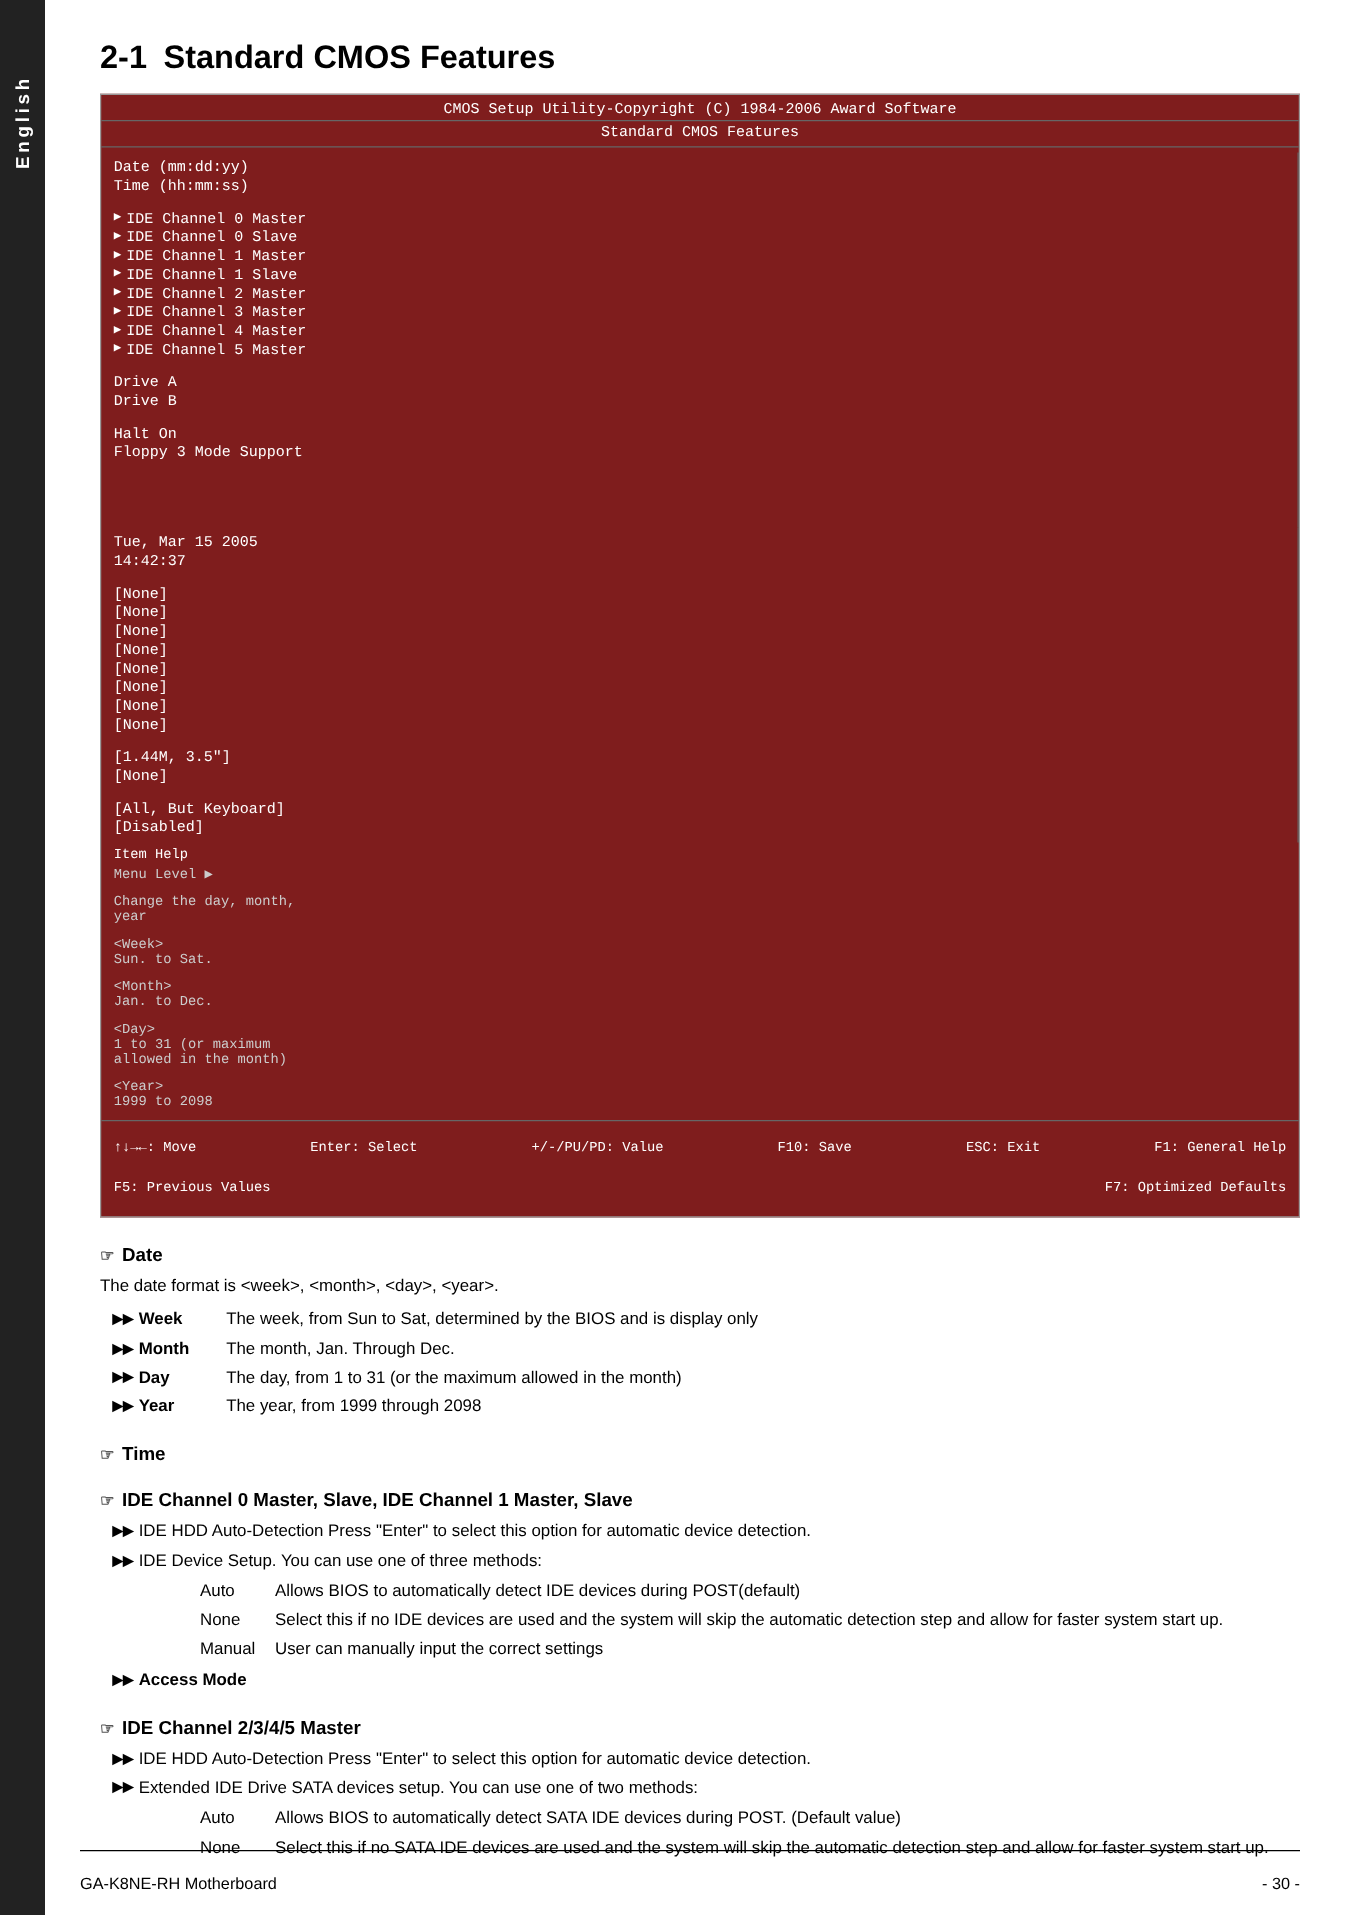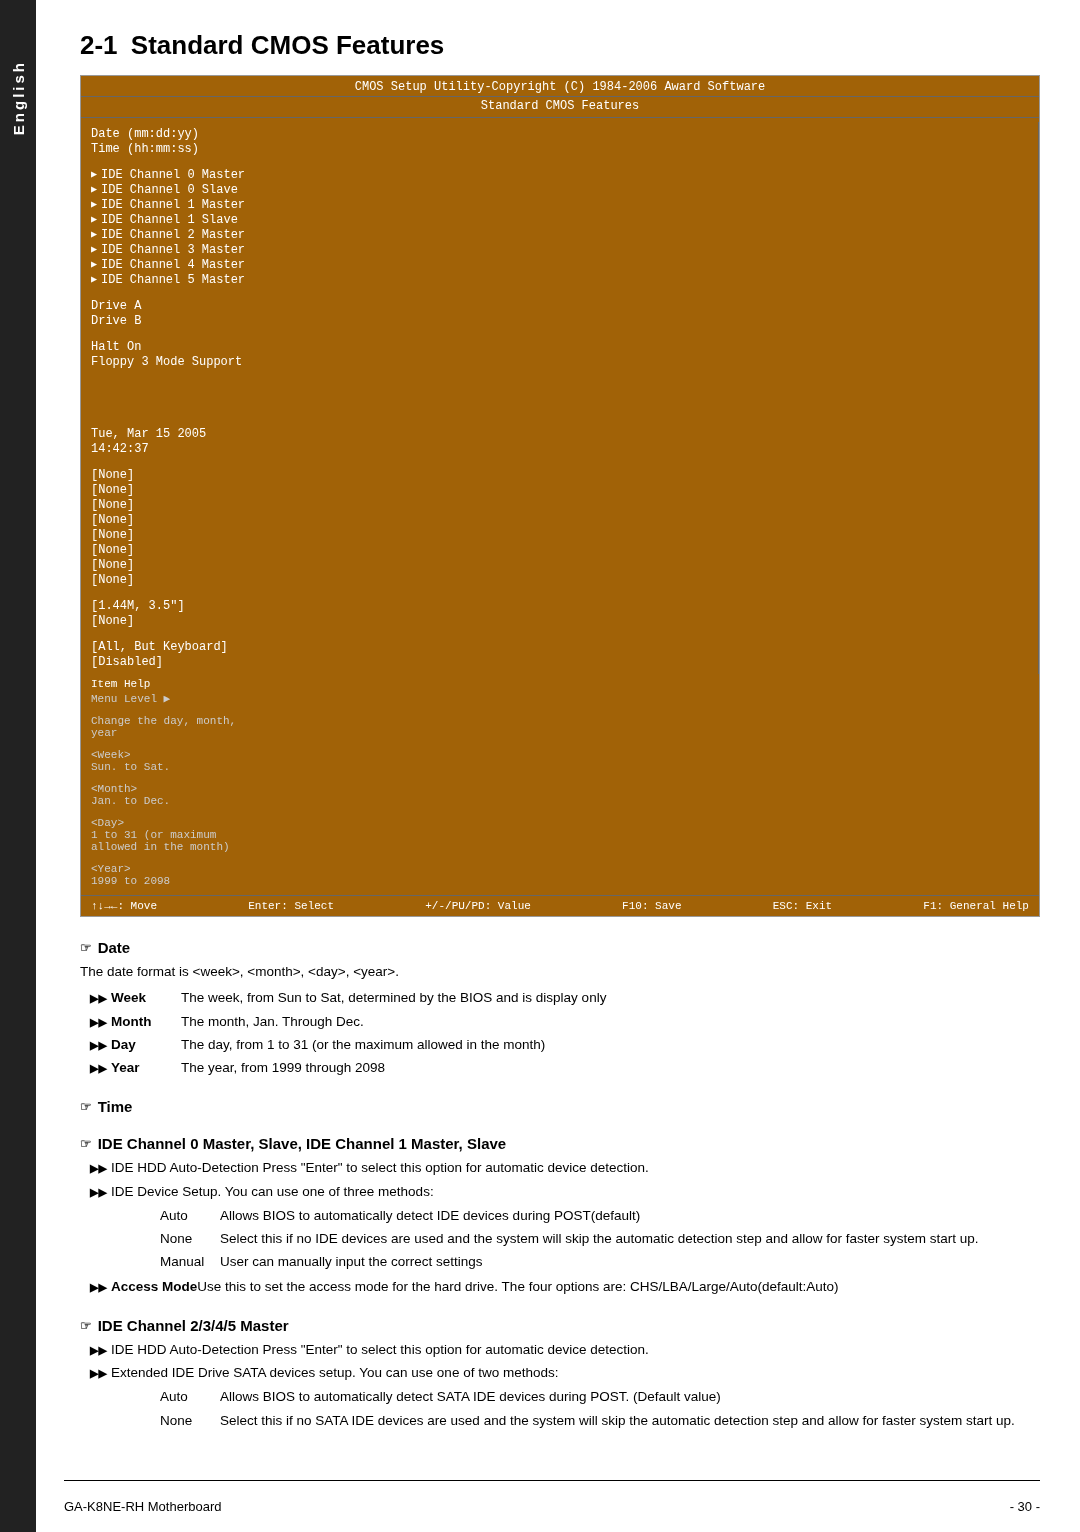--- a/index.html
+++ b/index.html
@@ -48,21 +48,21 @@
       margin-bottom: 14px;
       color: #000;
     }
     .page-title .section-num {
       margin-right: 6px;
     }
 
     
     .bios-box {
       border: 1px solid #999;
-      background: #a16207;
+      background: #7f1d1d;
       color: #fff;
       font-family: 'Courier New', Courier, monospace;
       font-size: 12px;
       margin-bottom: 22px;
       padding: 0;
     }
     .bios-title-bar {
       text-align: center;
       padding: 4px 0 2px 0;
       border-bottom: 1px solid #666;
@@ -115,21 +115,21 @@
     .bios-help-title {
       font-size: 11px;
       margin-bottom: 2px;
     }
     .bios-help-text {
       font-size: 11px;
       color: #ccc;
     }
     .bios-footer {
       border-top: 1px solid #666;
-      padding: 4px 10px;
+      padding: 16px 10px;
       display: flex;
       gap: 20px;
       font-size: 11px;
       flex-wrap: wrap;
     }
     .bios-footer-row {
       display: flex;
       justify-content: space-between;
       width: 100%;
     }
@@ -361,20 +361,24 @@
 
     <div class="bios-footer">
       <div class="bios-footer-row">
         <span>↑↓→←: Move</span>
         <span>Enter: Select</span>
         <span>+/-/PU/PD: Value</span>
         <span>F10: Save</span>
         <span>ESC: Exit</span>
         <span>F1: General Help</span>
       </div>
+      <div class="bios-footer-row">
+        <span>F5: Previous Values</span>
+        <span>F7: Optimized Defaults</span>
+      </div>
     </div>
   </div>
 
   <div class="section-heading">
     <span class="section-icon">☞</span>
     <span>Date</span>
   </div>
   <div class="body-text">The date format is &lt;week&gt;, &lt;month&gt;, &lt;day&gt;, &lt;year&gt;.</div>
   <div class="bullet-list">
     <div class="bullet-item">
@@ -429,21 +433,20 @@
     </div>
     <div class="sub-item">
       <span class="sub-item-label">Manual</span>
       <span class="sub-item-text">User can manually input the correct settings</span>
     </div>
   </div>
   <div class="bullet-list">
     <div class="bullet-item">
       <span class="bullet-arrow">▶▶</span>
       <span class="bullet-label">Access Mode</span>
-      <span class="bullet-text">Use this to set the access mode for the hard drive. The four options are: CHS/LBA/Large/Auto(default:Auto)</span>
     </div>
   </div>
 
   <div class="section-heading">
     <span class="section-icon">☞</span>
     <span>IDE Channel 2/3/4/5 Master</span>
   </div>
   <div class="bullet-list">
     <div class="bullet-item">
       <span class="bullet-arrow">▶▶</span>

